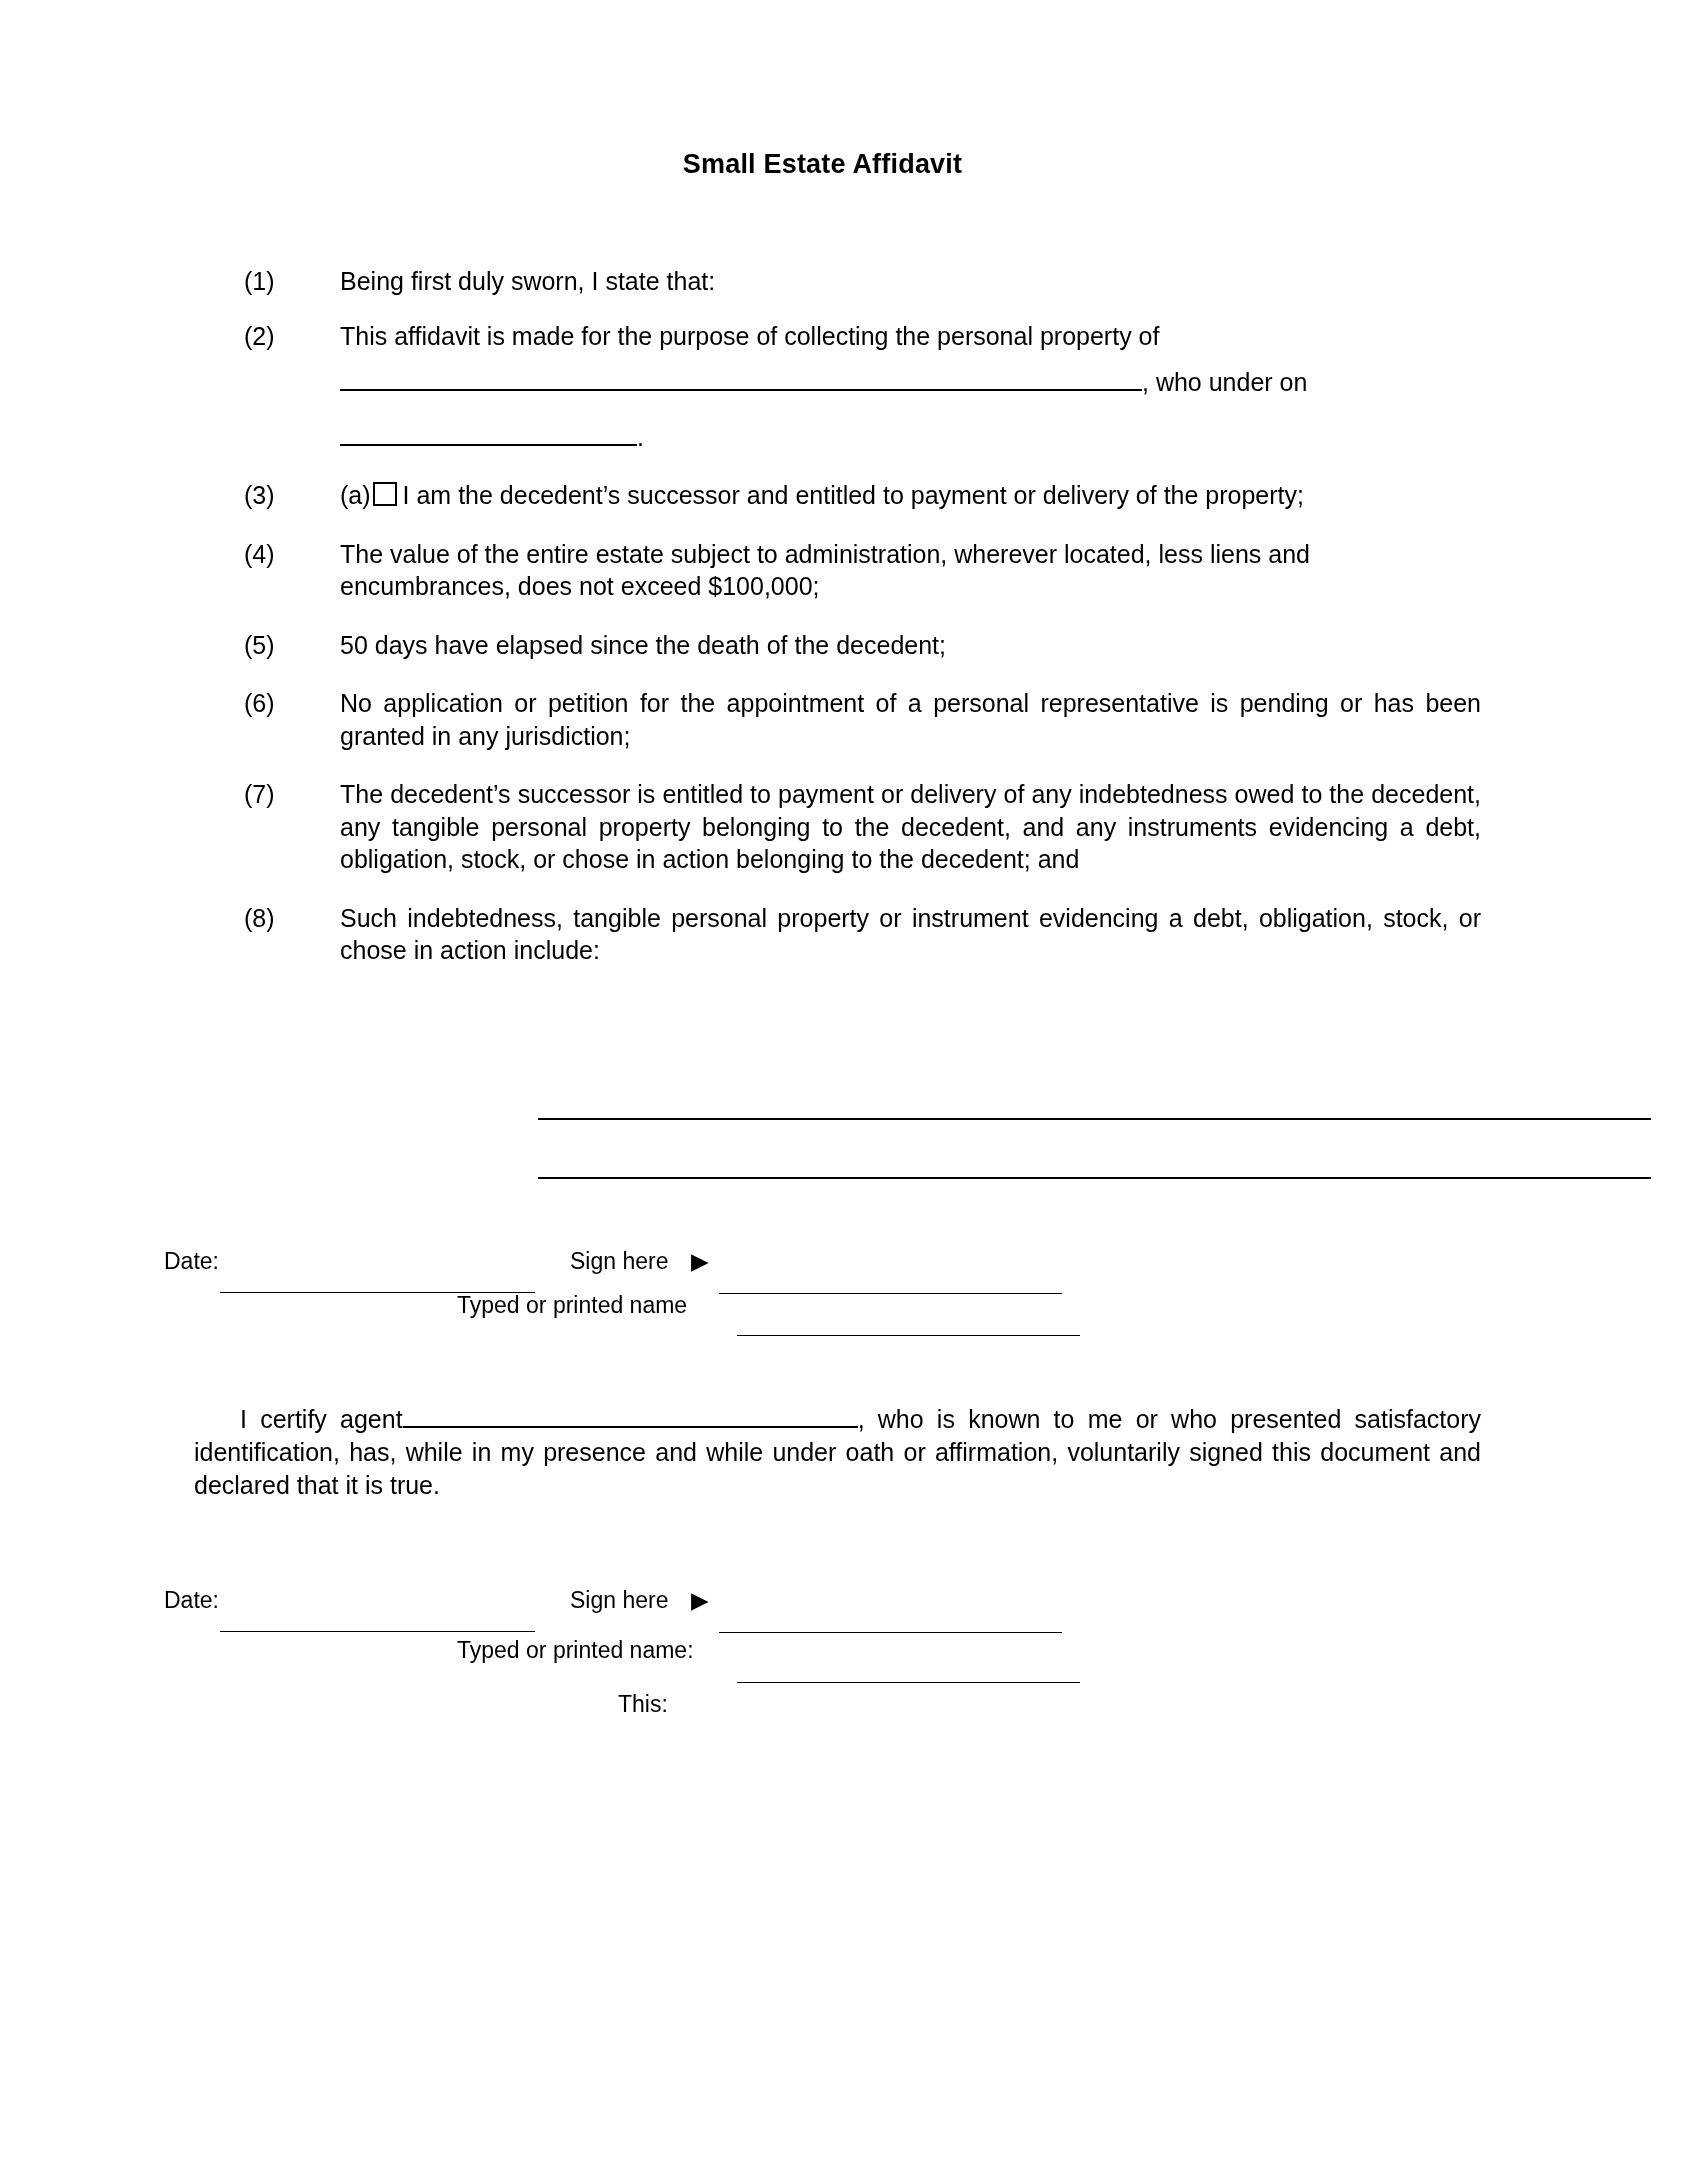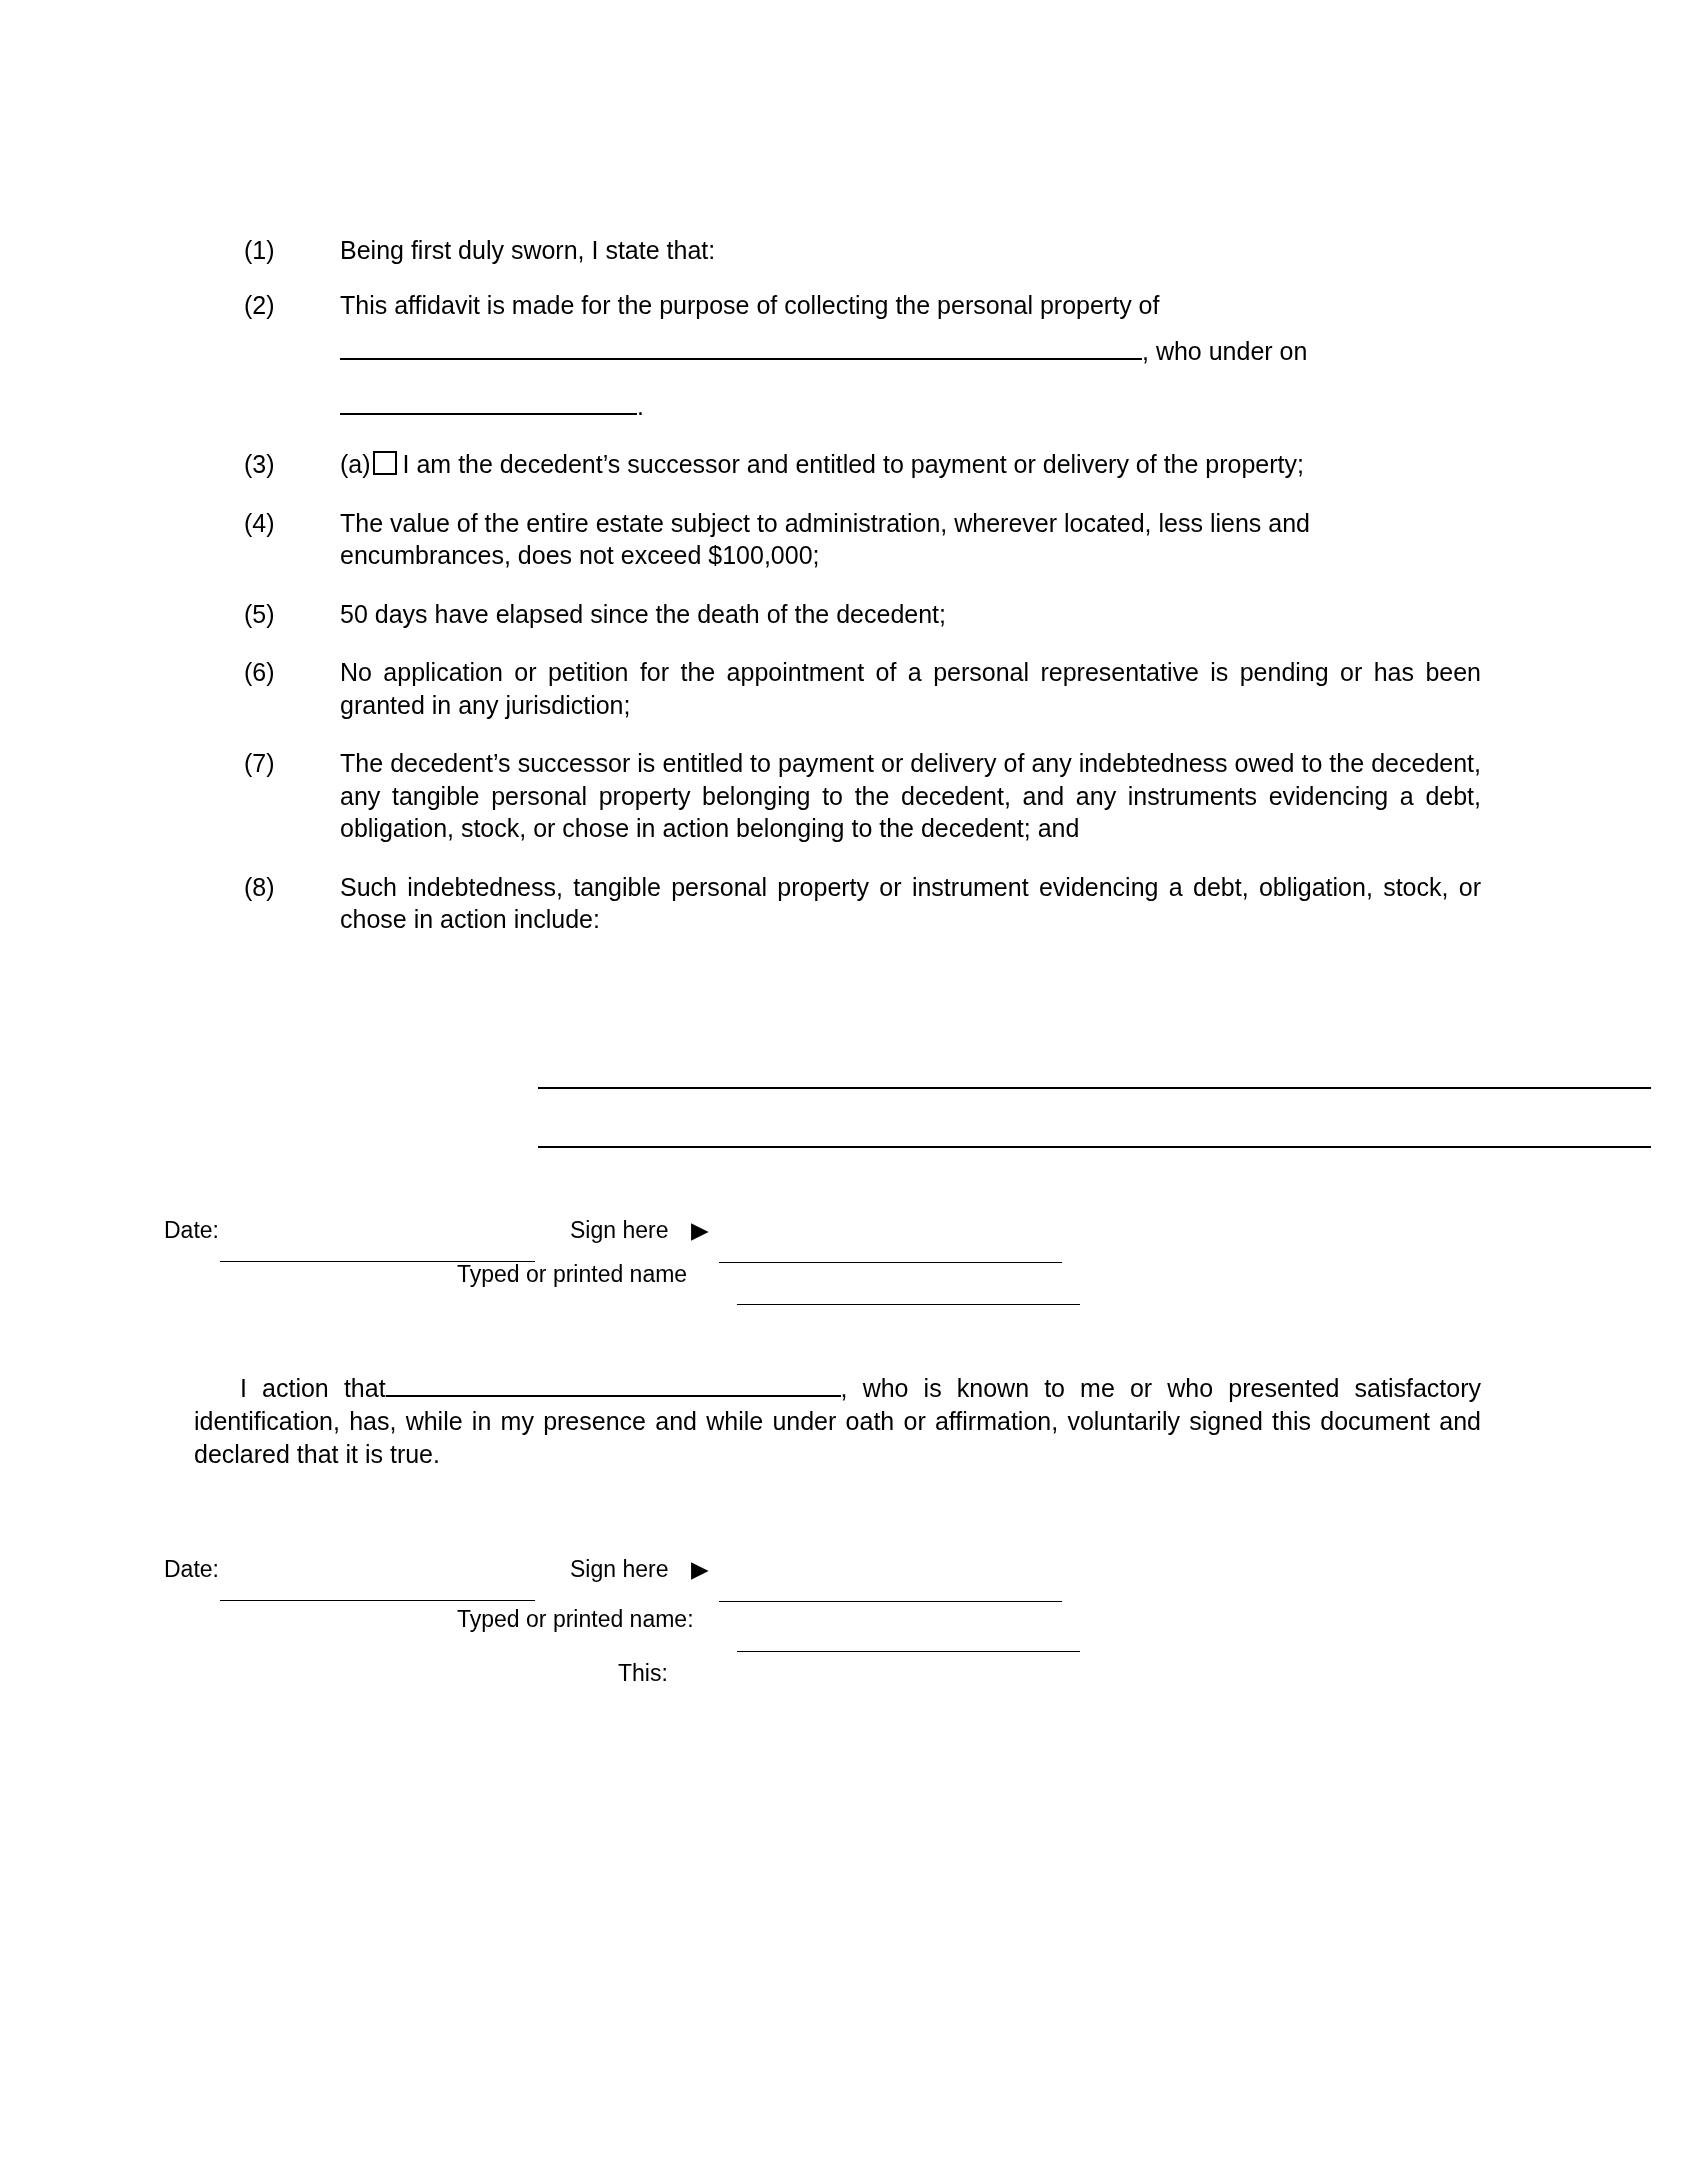--- a/index.html
+++ b/index.html
@@ -127,20 +127,21 @@
     height: 188px;
     font-size: 23px;
   }
 </style>
 </head>
 <body>
 
 <div class="page">
   <div class="doc">
 
+    <div class="doc-title">Small Estate Affidavit</div>
 
     <div class="items">
 
       <div class="item">
         <div class="num">(1)</div>
         <div class="body nojustify">Being first duly sworn, I state that:</div>
       </div>
 
       <div class="item loose">
         <div class="num">(2)</div>
@@ -199,21 +200,21 @@
 
       <span class="abs ital" style="left:376px; top:0;">Sign here</span>
       <span class="abs" style="left:497px; top:0; font-size:23px;">▶</span>
       <div class="line" style="left:525px; top:45px; width:343px;"></div>
 
       <span class="abs ital" style="left:263px; top:44px;">Typed or printed name</span>
       <div class="line" style="left:543px; top:87px; width:343px;"></div>
     </div>
 
     <div class="certify">
-      <span class="indent"></span><span>I action that</span><span class="fill fill-certify"></span><span>, who is known to me or who presented satisfactory identification, has, while in my presence and while under oath or affirmation, voluntarily signed this document and declared that it is true.</span>
+      <span class="indent"></span><span>I certify agent</span><span class="fill fill-certify"></span><span>, who is known to me or who presented satisfactory identification, has, while in my presence and while under oath or affirmation, voluntarily signed this document and declared that it is true.</span>
     </div>
 
     <div class="notary-block">
       <span class="abs ital" style="left:-30px; top:0;">Date:</span>
       <div class="line" style="left:26px; top:44px; width:315px;"></div>
 
       <span class="abs ital" style="left:376px; top:0;">Sign here</span>
       <span class="abs" style="left:497px; top:0; font-size:23px;">▶</span>
       <div class="line" style="left:525px; top:45px; width:343px;"></div>
 

